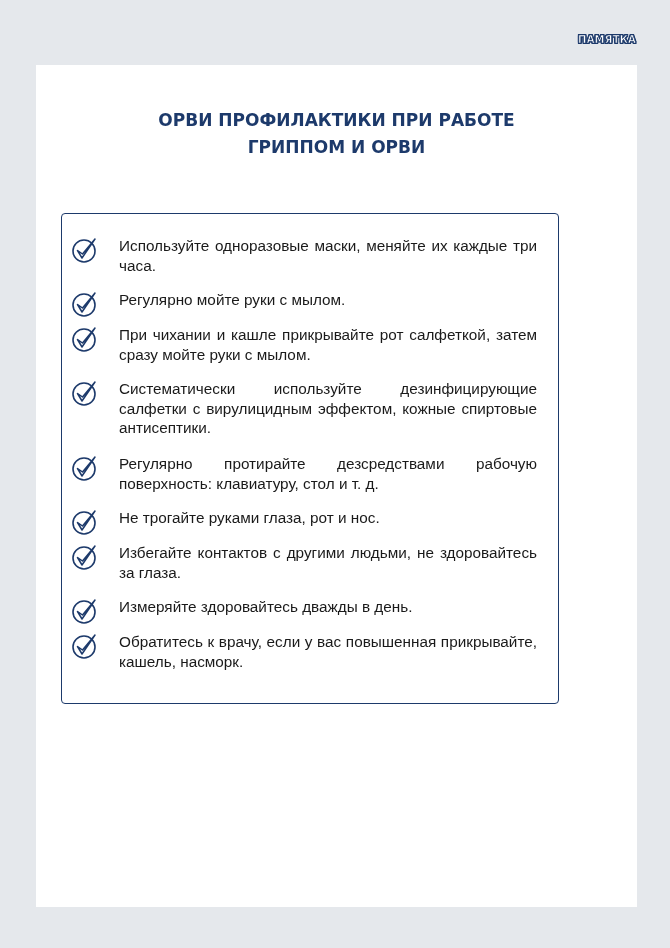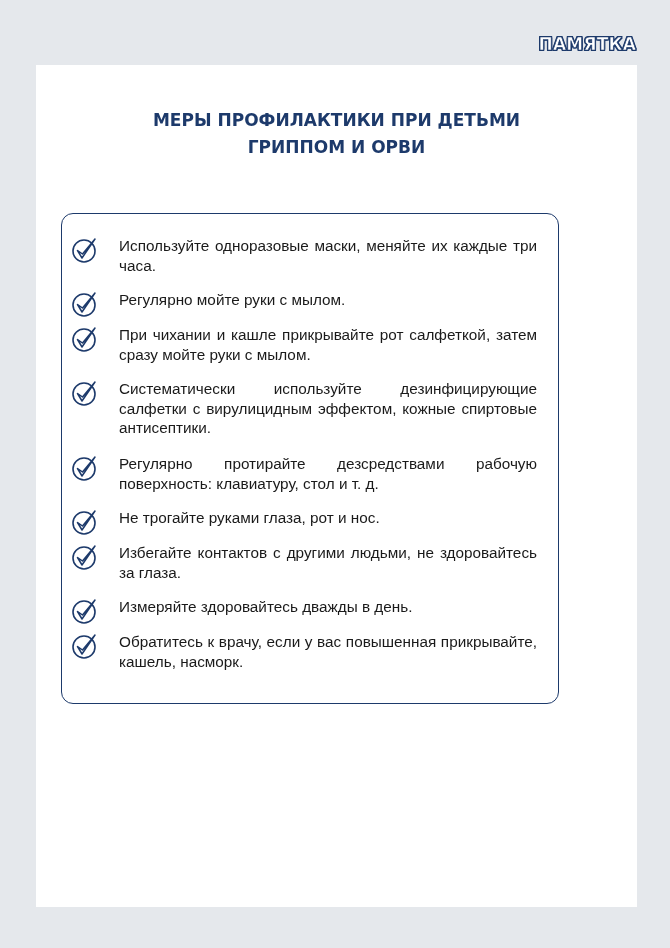--- a/index.html
+++ b/index.html
@@ -13,21 +13,21 @@
       position: relative;
       overflow: hidden;
       font-family: "Liberation Sans", "DejaVu Sans", sans-serif;
     }
     .badge {
       position: absolute;
       top: 34px;
       right: 34px;
       font-family: "DejaVu Sans", sans-serif;
       font-weight: bold;
-      font-size: 17px;
+      font-size: 10px;
       letter-spacing: 0.2px;
       color: #ffffff;
       -webkit-text-stroke: 0.6px #1d3a6b;
       text-shadow:
         1px 0 0 #1d3a6b, -1px 0 0 #1d3a6b,
         0 1px 0 #1d3a6b, 0 -1px 0 #1d3a6b,
         1px 1px 0 #1d3a6b, -1px -1px 0 #1d3a6b,
         1px -1px 0 #1d3a6b, -1px 1px 0 #1d3a6b;
       margin-left: 28px;
     }
@@ -52,21 +52,21 @@
       color: #1d3a6b;
     }
     .title span { display: block; }
     .box {
       position: absolute;
       left: 25px;
       top: 148px;
       width: 498px;
       height: 491px;
       border: 1.5px solid #1d3a6b;
-      border-radius: 12px;
+      border-radius: 4px;
       box-sizing: border-box;
     }
     .item {
       position: absolute;
       left: 0;
       right: 0;
     }
     .item .icon {
       position: absolute;
       left: 9px;
@@ -87,21 +87,21 @@
       text-align-last: left;
     }
   </style>
 </head>
 <body>
 
 <div class="badge">ПАМЯТКА</div>
 
 <div class="card">
   <div class="title">
-    <span>МЕРЫ ПРОФИЛАКТИКИ ПРИ ДЕТЬМИ</span>
+    <span>ОРВИ ПРОФИЛАКТИКИ ПРИ РАБОТЕ</span>
     <span>ГРИППОМ И ОРВИ</span>
   </div>
 
   <div class="box">
 
     <div class="item" style="top:22px">
       <svg class="icon" viewBox="0 0 28 28">
         <circle cx="13" cy="15" r="11" fill="none" stroke="#1d3a6b" stroke-width="1.6"></circle>
         <path d="M6.5 14.5 L11 22 L24 3 L11.5 18 Z" fill="#ffffff" stroke="#1d3a6b" stroke-width="1.5" stroke-linejoin="round"></path>
       </svg>

